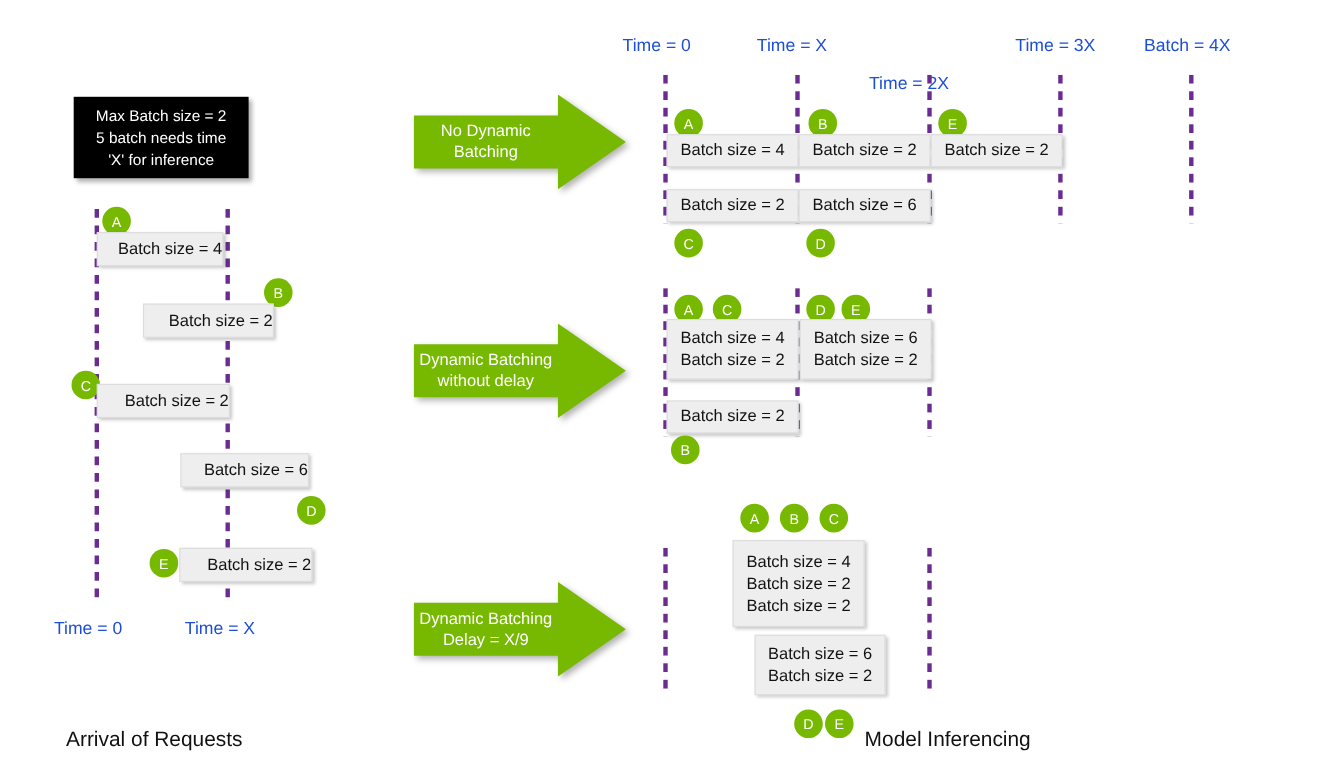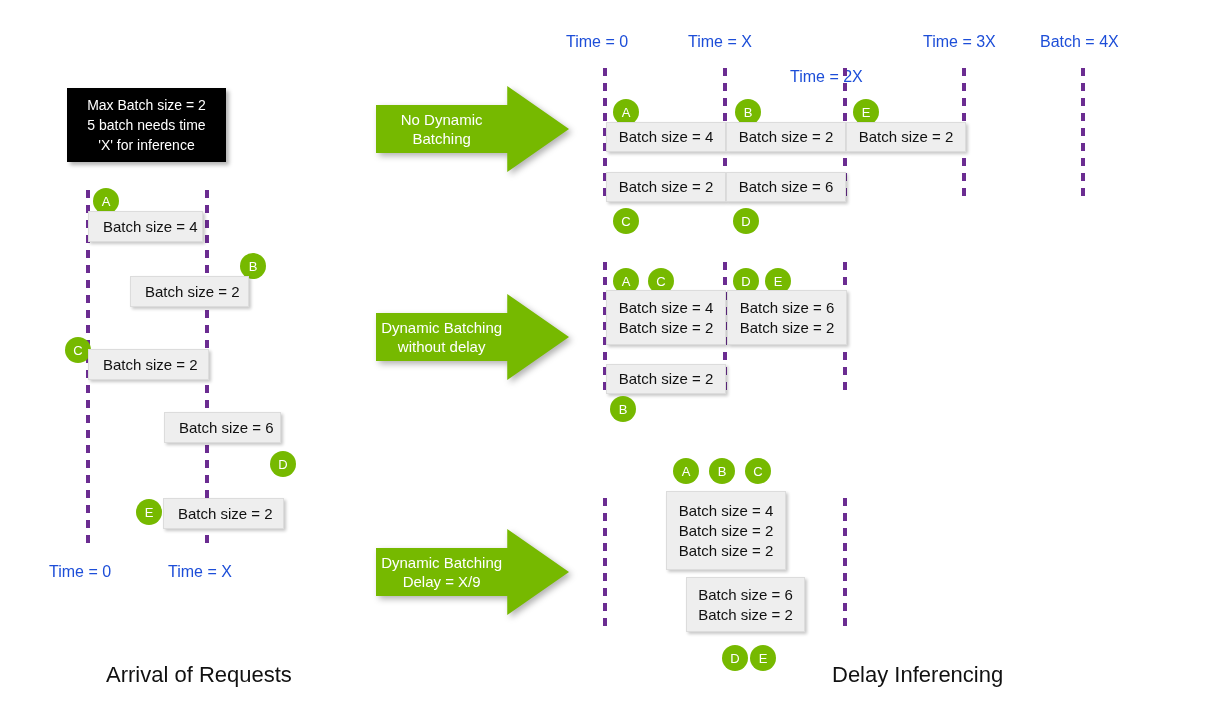--- a/index.html
+++ b/index.html
@@ -34,21 +34,21 @@
     background: #eeeeee;
     border: 1px solid #dcdcdc;
     box-shadow: 2px 2px 3px rgba(0,0,0,0.22);
     font-size: 15px;
     color: #111111;
     display: flex;
     flex-direction: column;
     justify-content: center;
     box-sizing: border-box;
   }
-  .box .line { white-space: nowrap; line-height: 20px; }
+  .box .line { white-space: nowrap; line-height: 20px; text-align: right; }
   .box.center { align-items: center; }
   .box.padleft { padding-left: 14px; }
 
   
   .badge {
     position: absolute;
     width: 26px;
     height: 26px;
     border-radius: 50%;
     background: #76b900;
@@ -69,21 +69,21 @@
   }
 
   
   .arrow {
     position: absolute;
     color: #ffffff;
     font-size: 15px;
     text-align: center;
     display: flex;
     align-items: center;
-    justify-content: flex-end;
+    justify-content: flex-start;
     filter: drop-shadow(3px 3px 3px rgba(0,0,0,0.30));
   }
   .arrow .arrowbody {
     position: absolute;
     inset: 0;
     background: #76b900;
     clip-path: polygon(0% 22%, 68% 22%, 68% 0%, 100% 50%, 68% 100%, 68% 78%, 0% 78%);
   }
   .arrow .arrowtxt {
     position: relative;
@@ -103,24 +103,23 @@
     align-items: center;
     justify-content: center;
     box-shadow: 3px 3px 4px rgba(0,0,0,0.30);
     text-align: center;
   }
   .blackbox .bline { line-height: 20px; white-space: nowrap; }
 
   
   .caption {
     position: absolute;
-    font-size: 22px;
+    font-size: 19px;
     color: #111111;
     white-space: nowrap;
-    margin-left: 46px;
   }
 </style>
 </head>
 <body>
 
 <div id="canvas">
 
   <div class="tl" style="left:86px; top:190px; height:360px;"></div>
   <div class="tl" style="left:205px; top:190px; height:360px;"></div>
 
@@ -297,15 +296,15 @@
     <div class="line">Batch size = 2</div>
   </div>
   <div class="badge" style="left:722px; top:645px;">
     <span>D</span>
   </div>
   <div class="badge" style="left:750px; top:645px;">
     <span>E</span>
   </div>
 
 
-  <div class="caption" style="left:786px; top:662px;">Delay Inferencing</div>
+  <div class="caption" style="left:786px; top:662px;">Model Inferencing</div>
 
 </div>
 
 </body></html>

